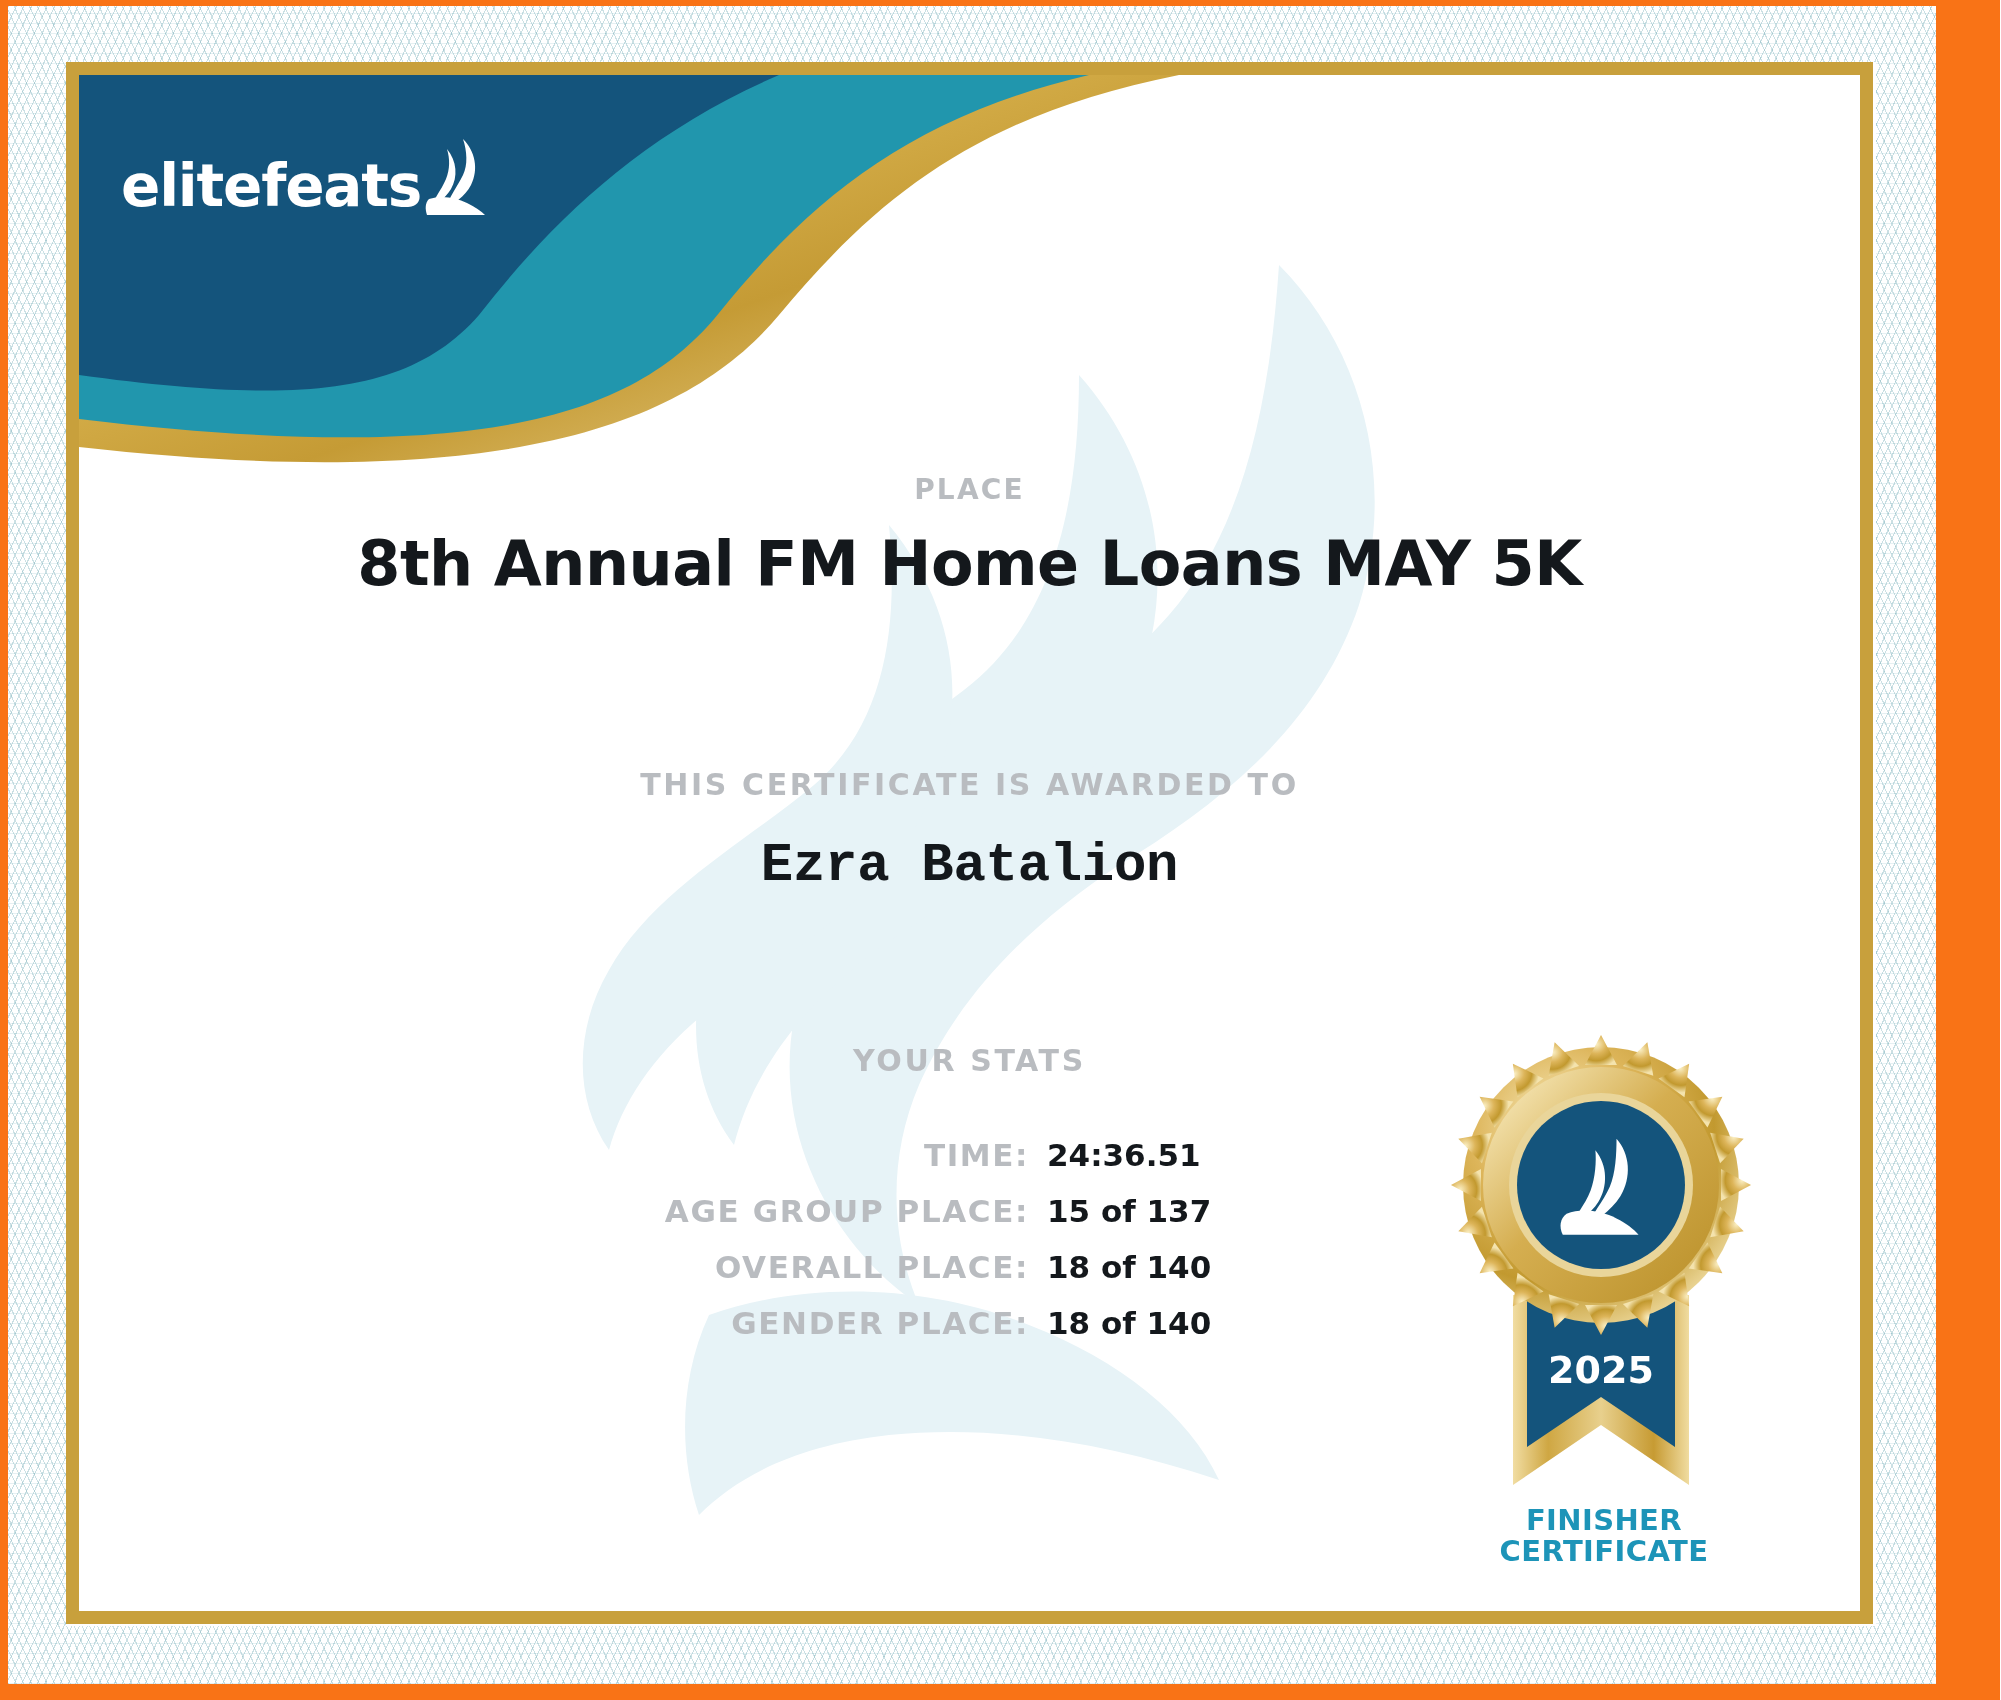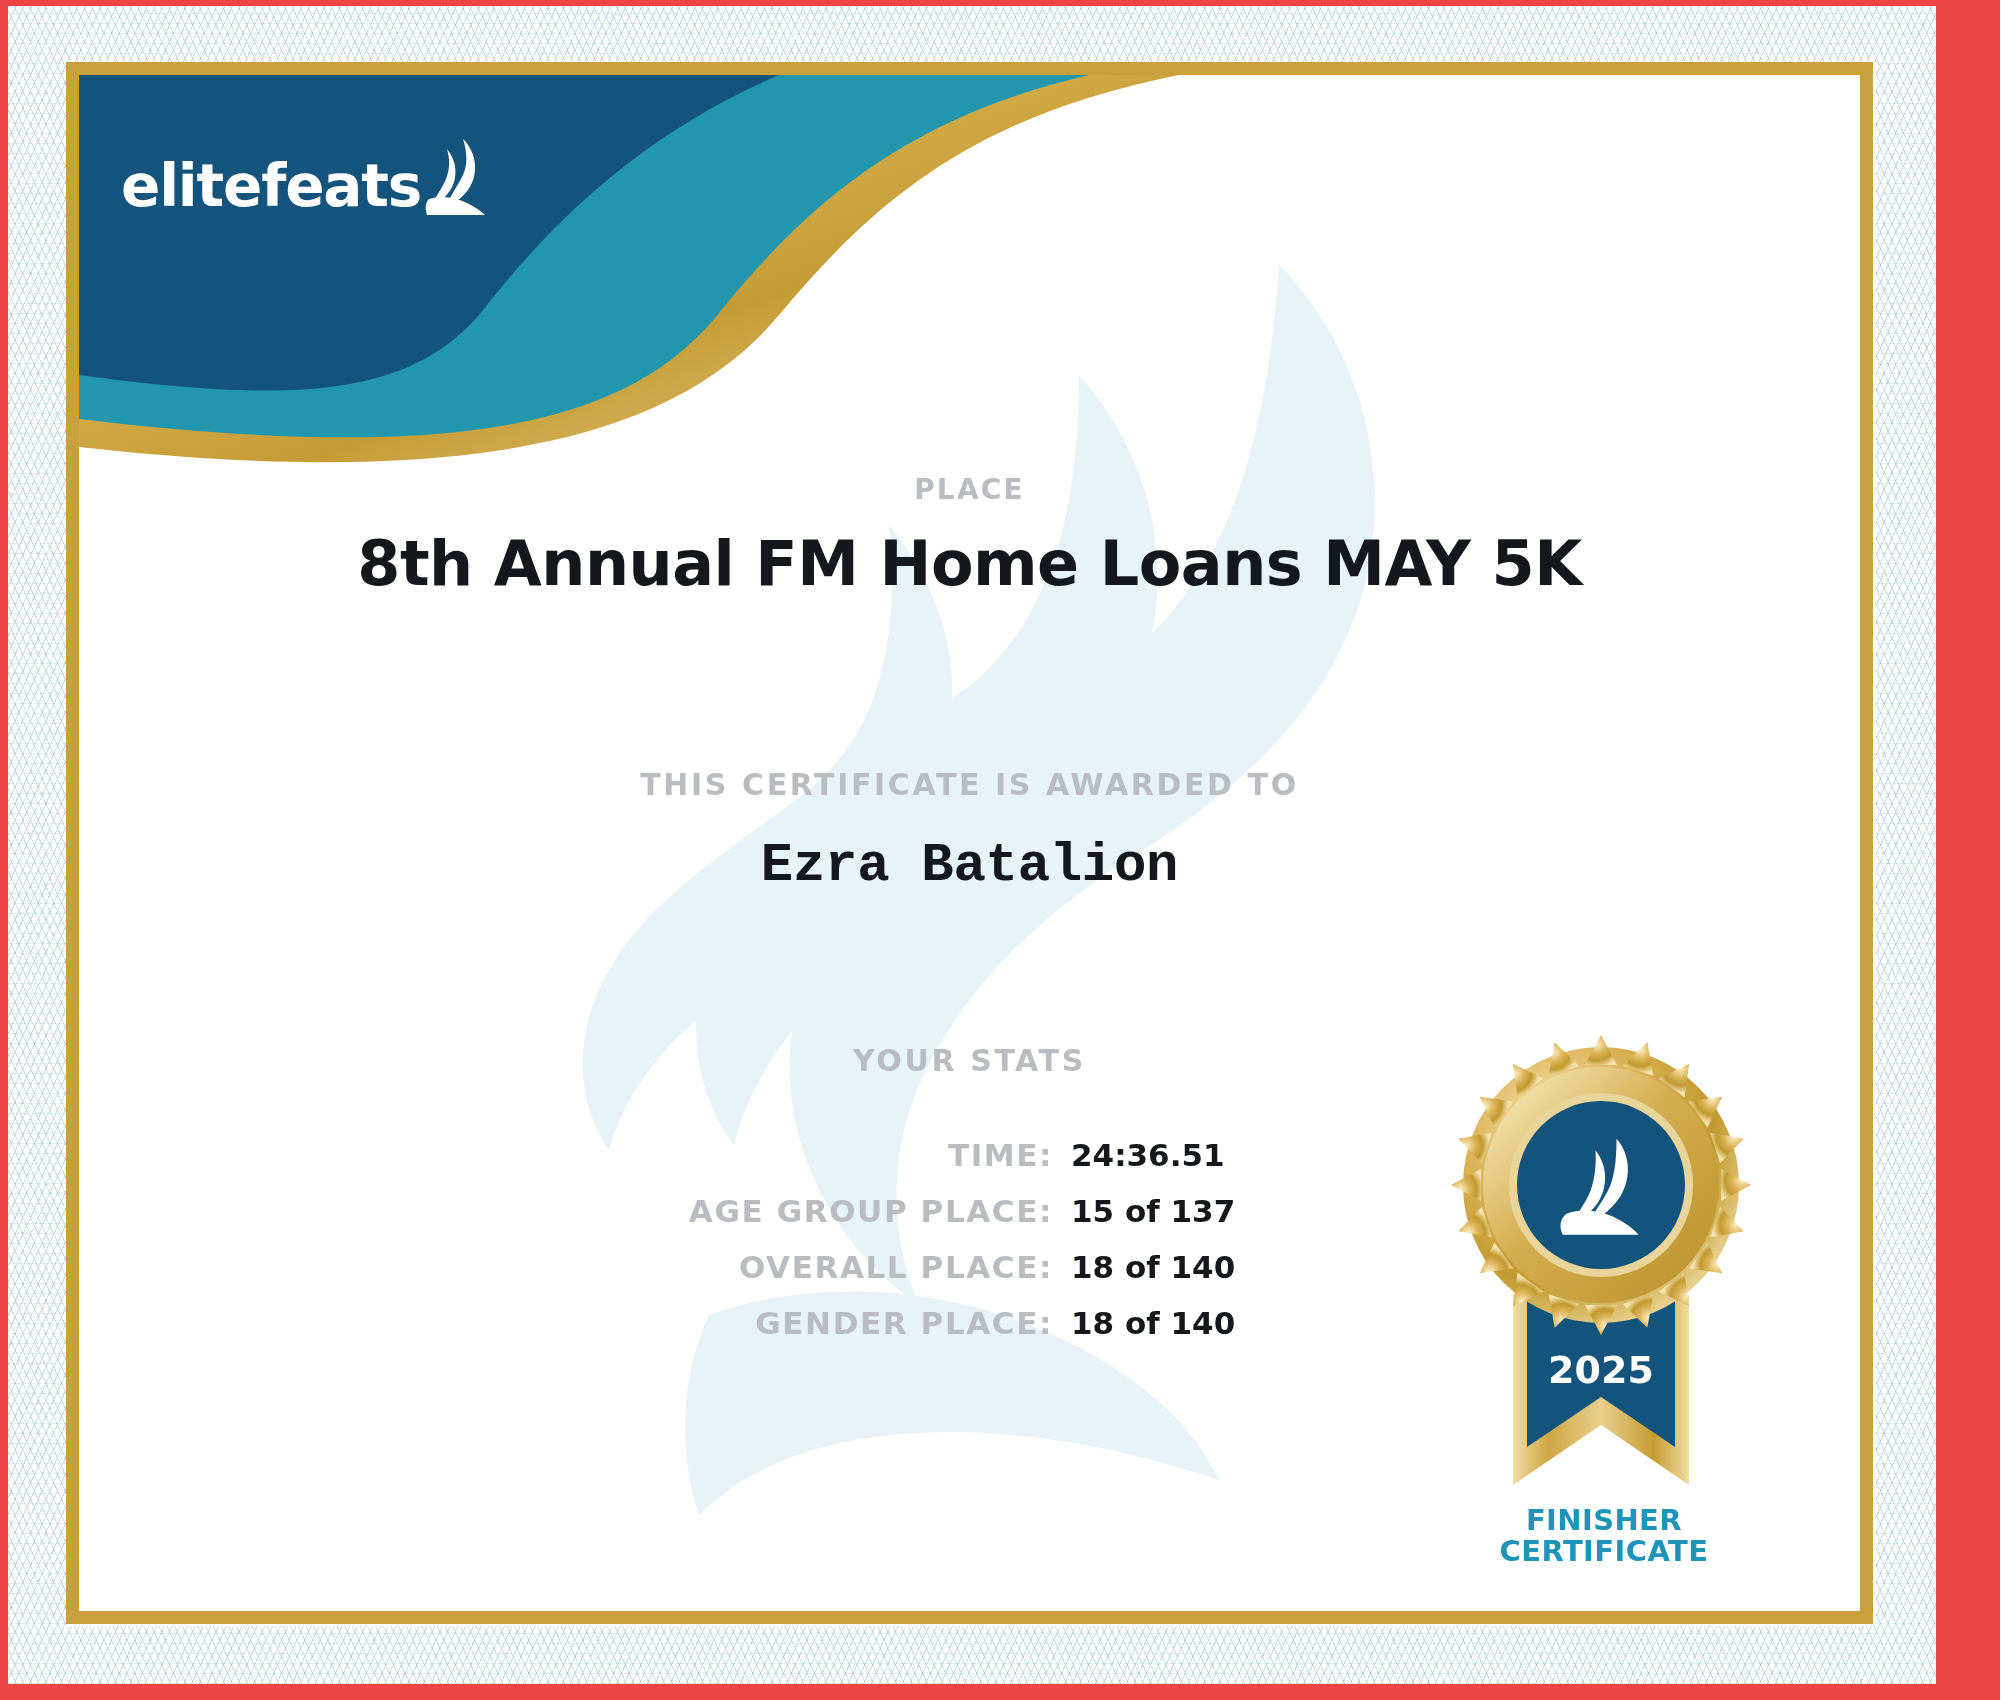--- a/index.html
+++ b/index.html
@@ -12,21 +12,21 @@
     height: 1700px;
     font-family: "Liberation Sans", sans-serif;
     overflow: hidden;
   }
 
   
   #page {
     position: relative;
     width: 2000px;
     height: 1700px;
-    background: #ef4444;
+    background: #f97316;
   }
 
   #cert-wrap {
     position: absolute;
     left: 8px;
     top: 6px;
     width: 1928px;
     height: 1678px;
     background: #ffffff;
   }
@@ -179,21 +179,20 @@
     position: absolute;
     top: 1062px;
     left: 0;
     width: 1781px;
   }
   .stat-row {
     display: flex;
     align-items: center;
     justify-content: flex-start;
     margin-bottom: 20px;
-    padding-left: 24px;
   }
   .stat-label {
     width: 950px;
     text-align: right;
     color: #b9bcc0;
     font-size: 31px;
     font-weight: bold;
     letter-spacing: 1.6px;
     font-family: "DejaVu Sans", sans-serif;
   }

